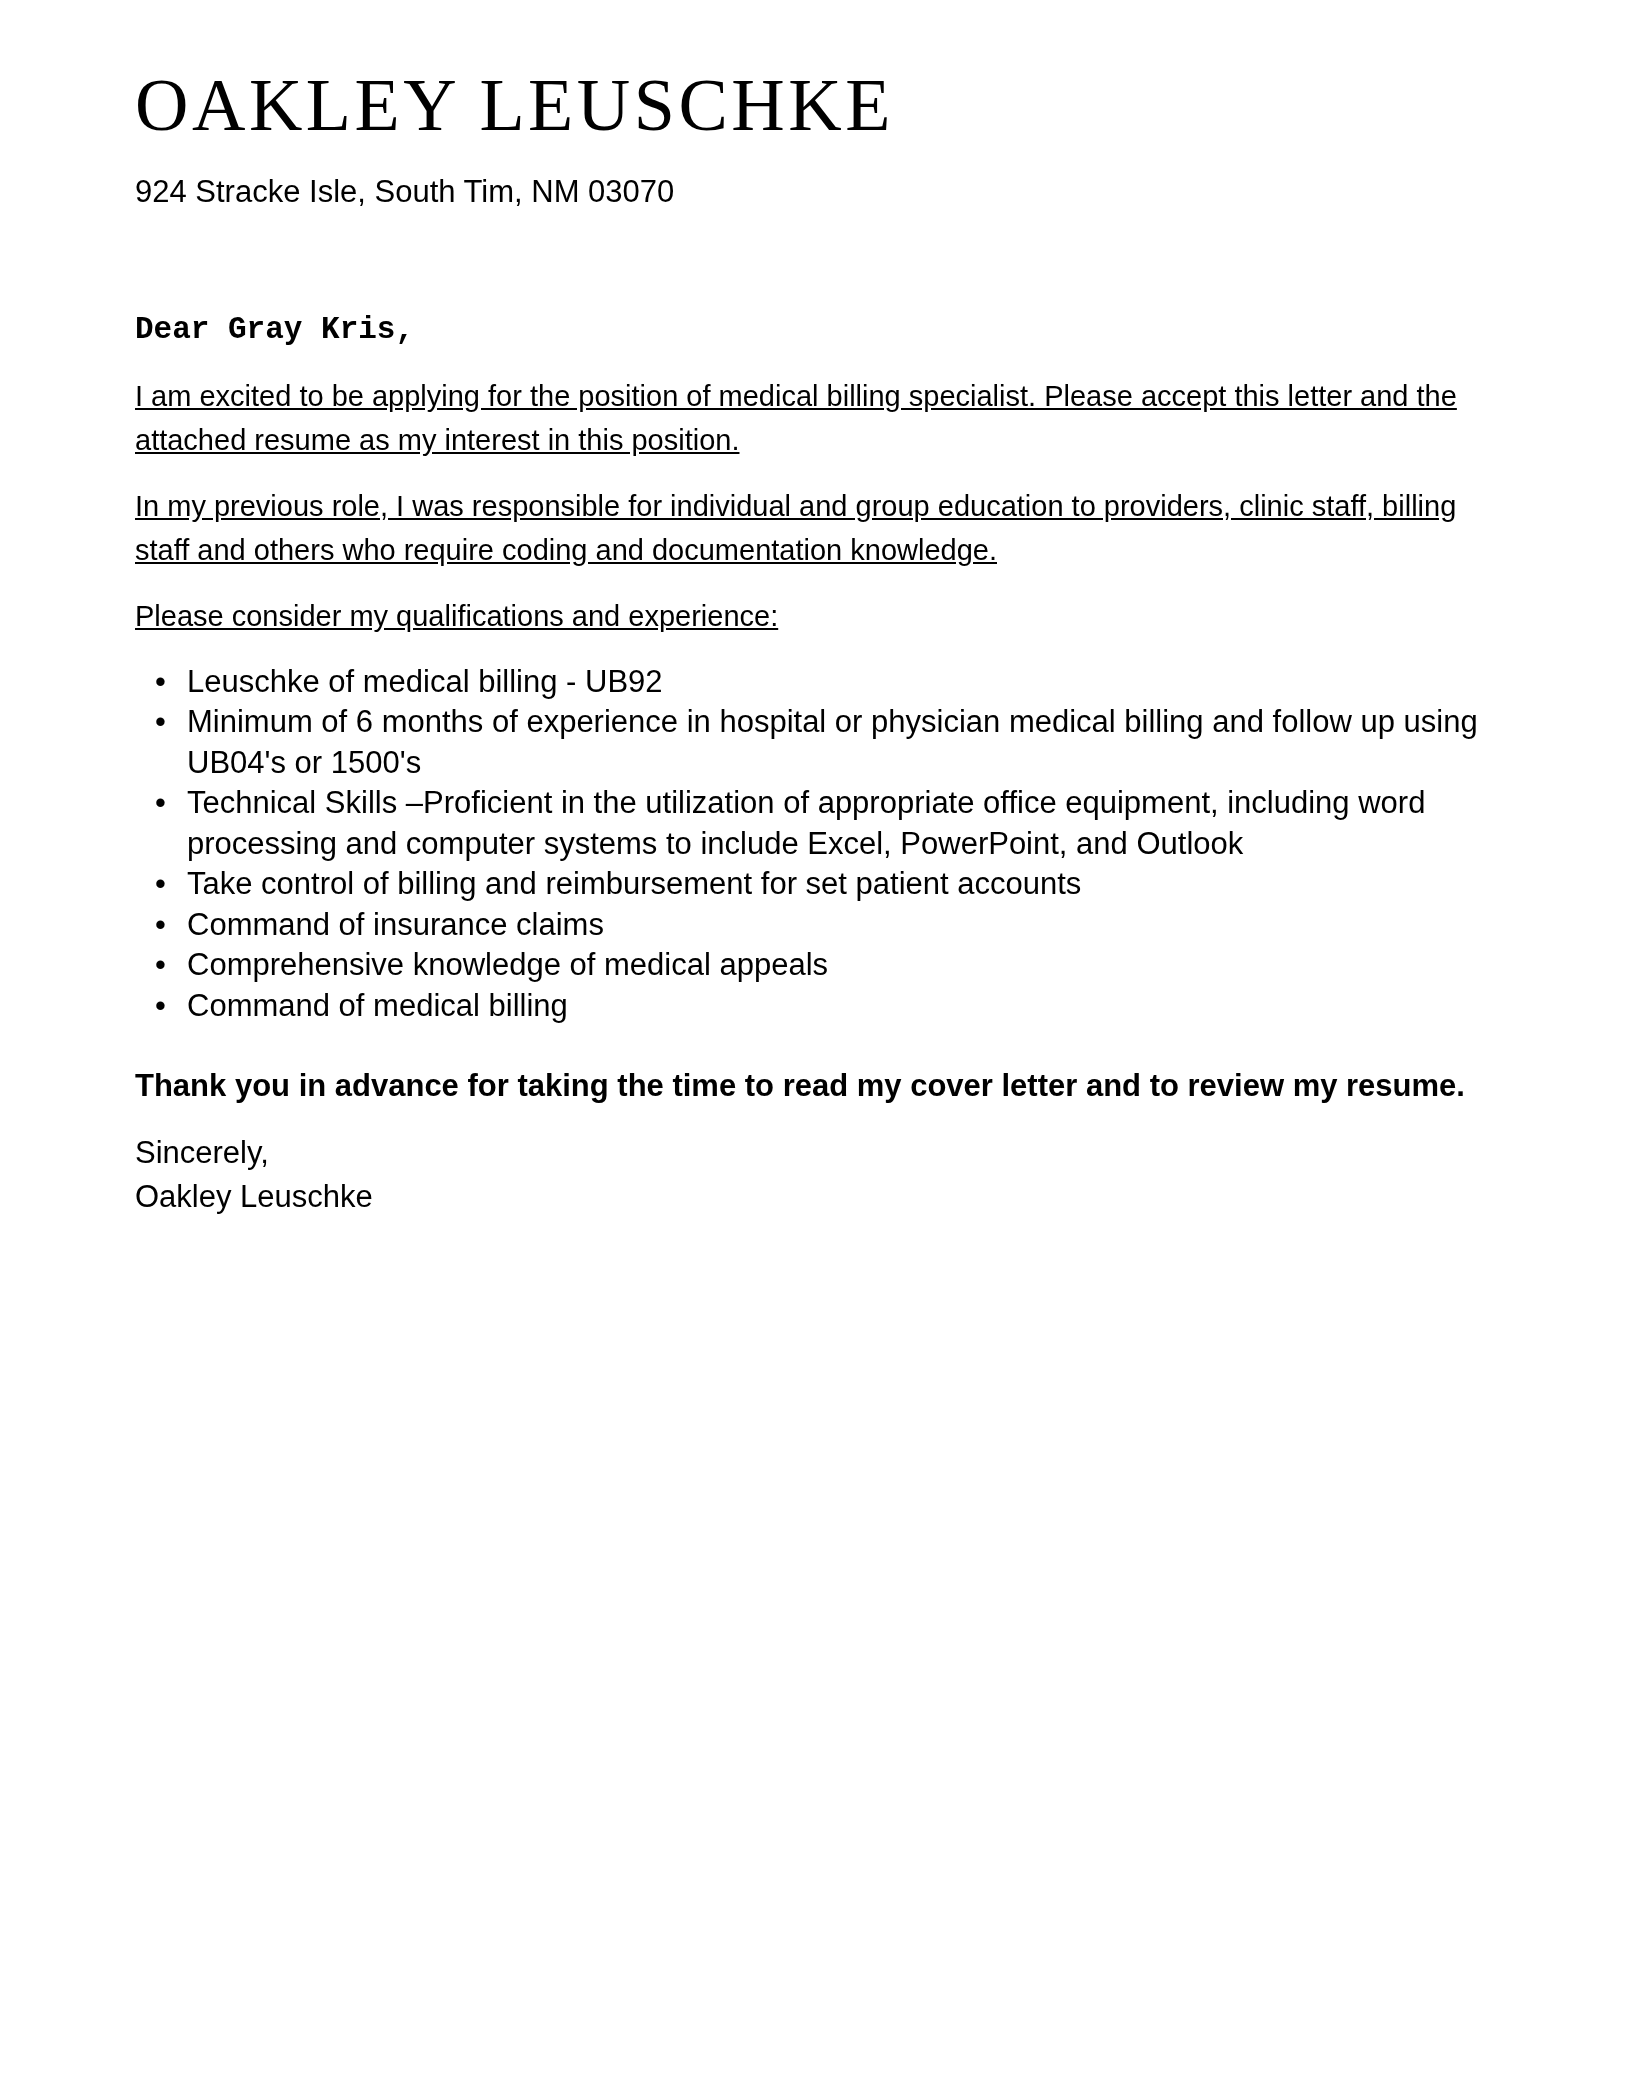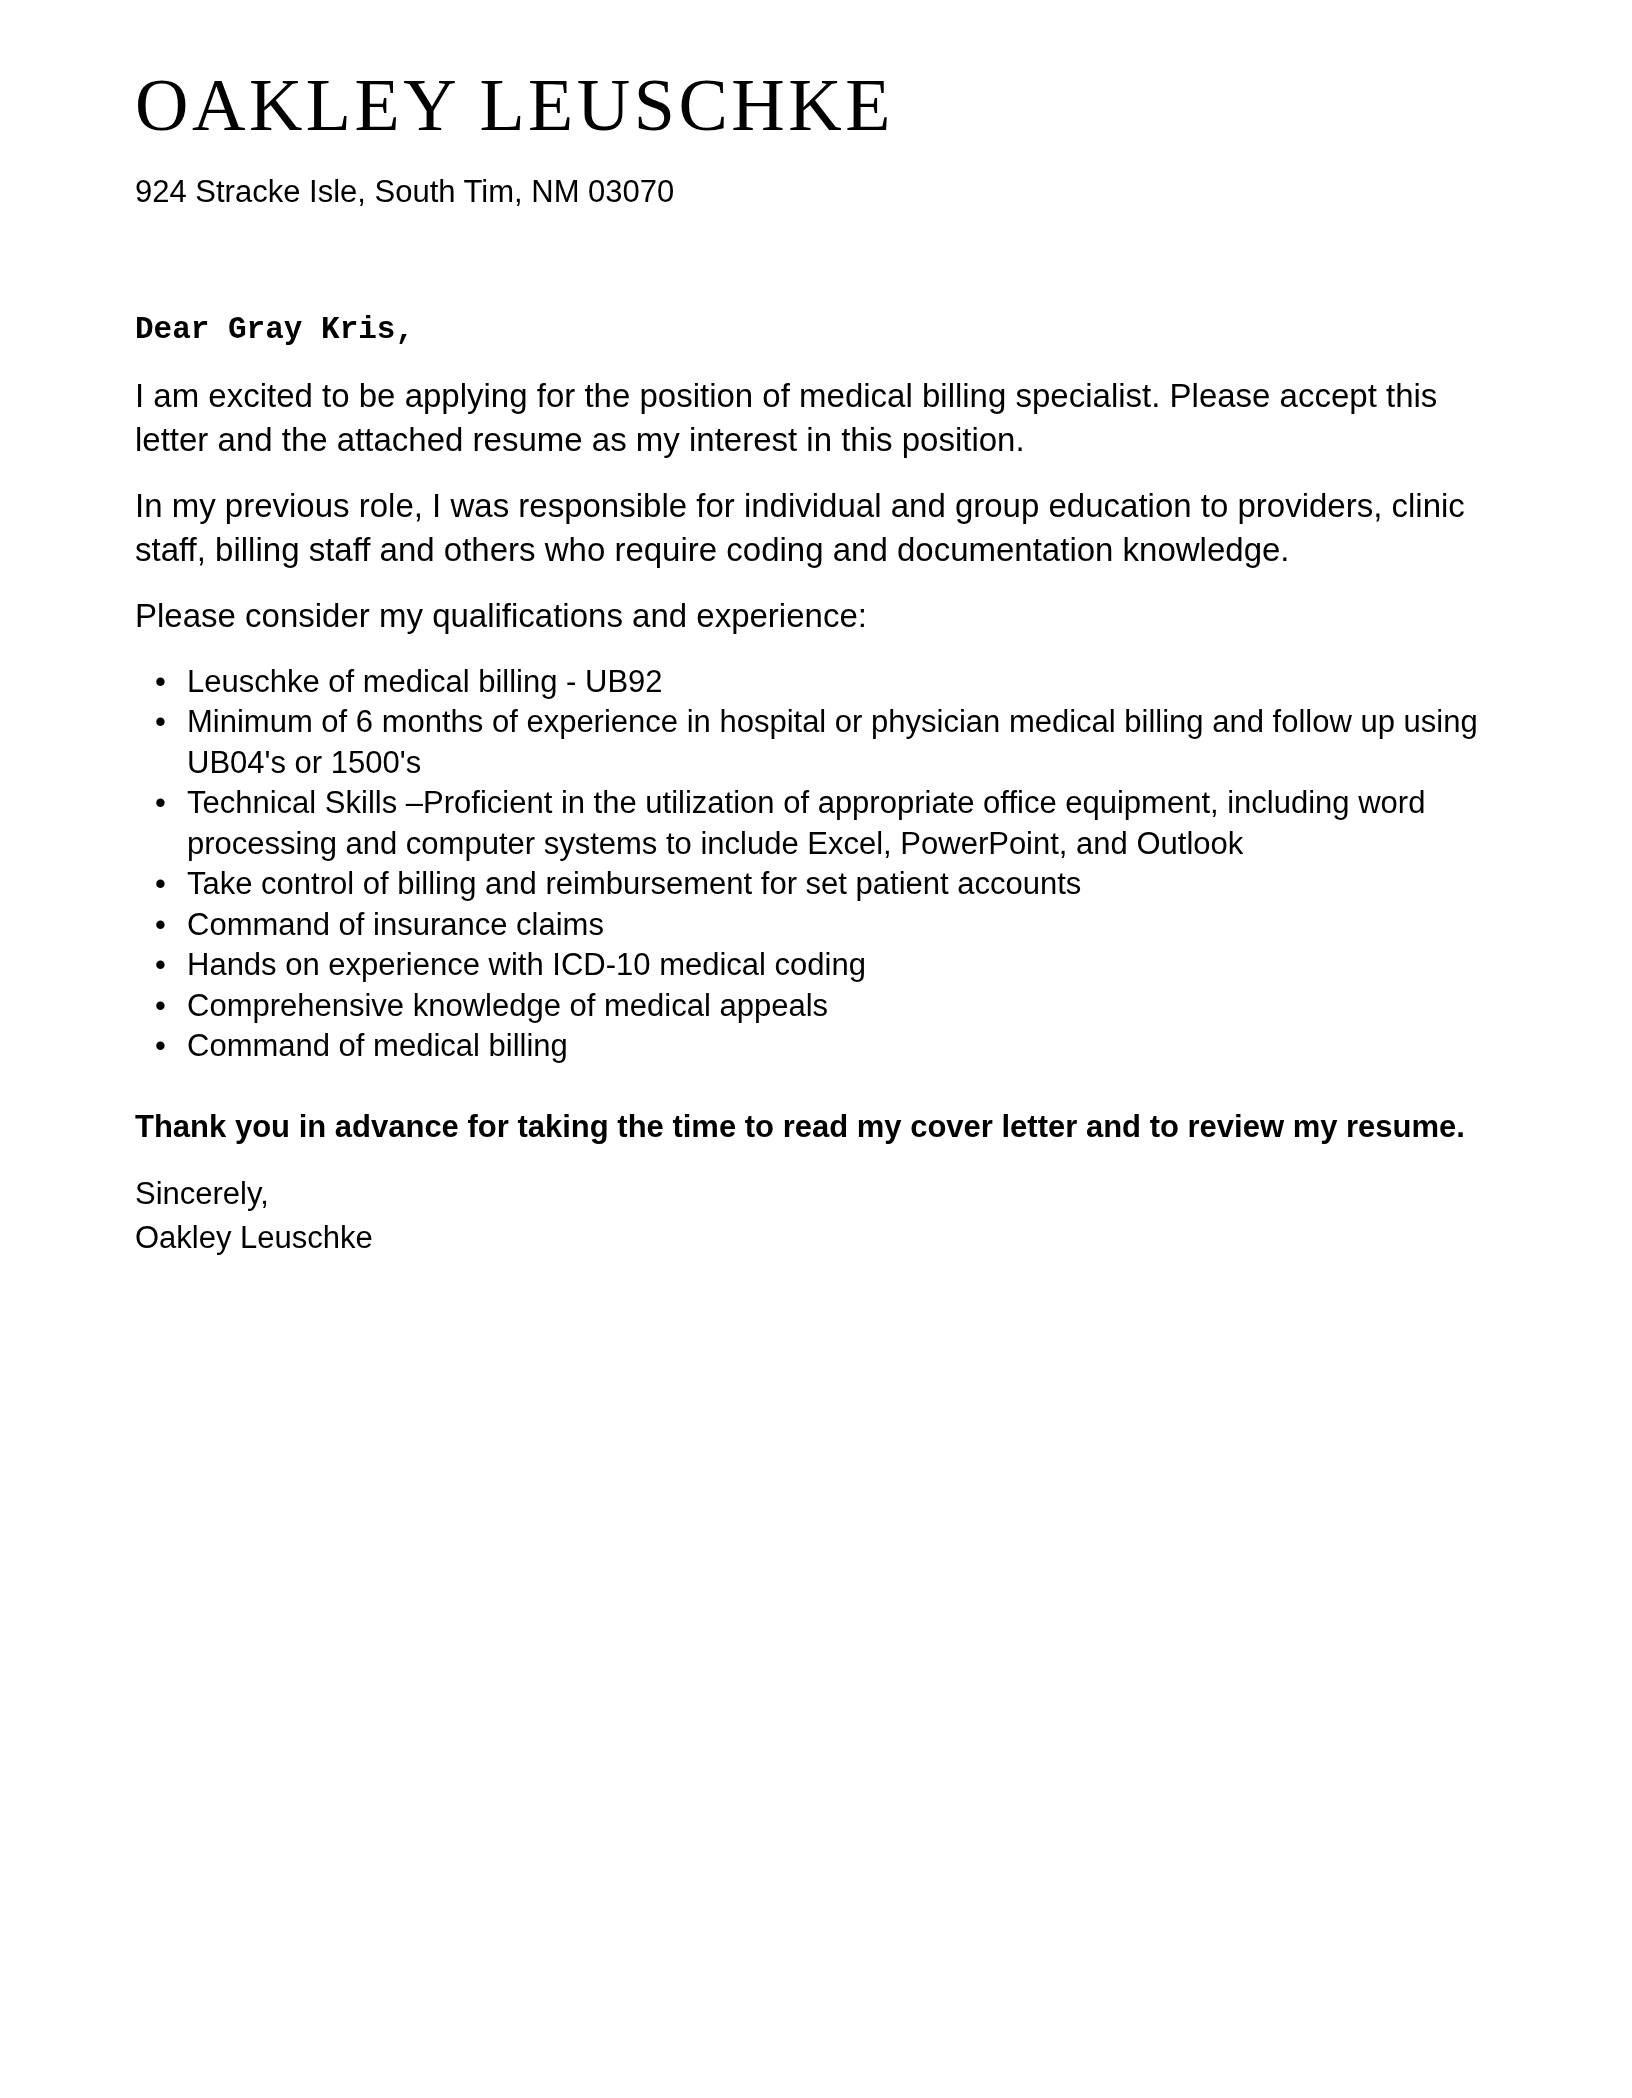--- a/index.html
+++ b/index.html
@@ -37,22 +37,23 @@
   .salutation {
     margin-top:94px;
     font-size:31px;
     line-height:44px;
     font-weight:700;
     font-family:Liberation Mono, monospace;
   }
 
   p.body-para {
     margin-top:22px;
-    font-size:33px;
+    font-size:29px;
     line-height:44px;
+    text-decoration:underline;
   }
 
   ul.qualifications {
     margin-top:24px;
     list-style:none;
     font-size:31px;
     line-height:40.5px;
   }
   ul.qualifications li {
     position:relative;
@@ -98,21 +99,20 @@
   <p class="body-para">In my previous role, I was responsible for individual and group education to providers, clinic staff, billing staff and others who require coding and documentation knowledge.</p>
 
   <p class="body-para">Please consider my qualifications and experience:</p>
 
   <ul class="qualifications">
     <li>Leuschke of medical billing - UB92</li>
     <li>Minimum of 6 months of experience in hospital or physician medical billing and follow up using UB04's or 1500's</li>
     <li>Technical Skills –Proficient in the utilization of appropriate office equipment, including word processing and computer systems to include Excel, PowerPoint, and Outlook</li>
     <li>Take control of billing and reimbursement for set patient accounts</li>
     <li>Command of insurance claims</li>
-    <li>Hands on experience with ICD-10 medical coding</li>
     <li>Comprehensive knowledge of medical appeals</li>
     <li>Command of medical billing</li>
   </ul>
 
   <p class="closing-line">Thank you in advance for taking the time to read my cover letter and to review my resume.</p>
 
   <p class="signoff">Sincerely,</p>
 
   <p class="signature">Oakley Leuschke</p>
 

